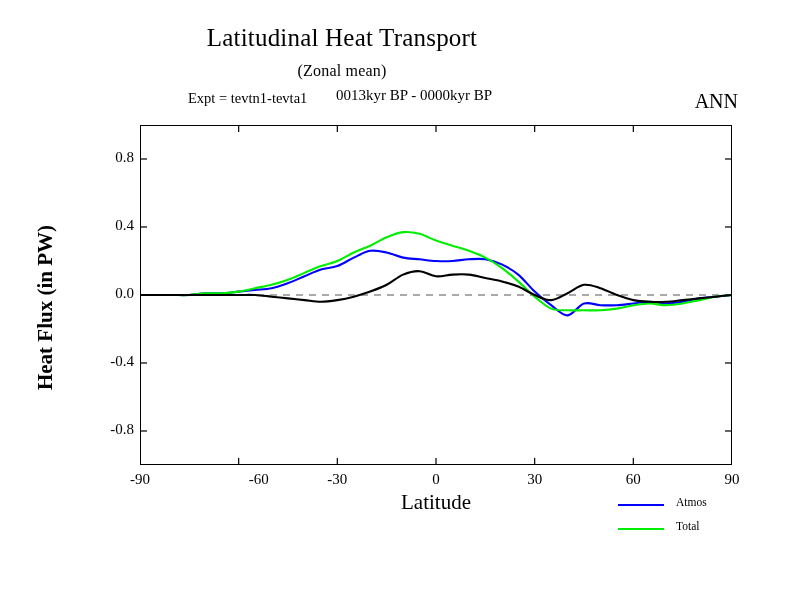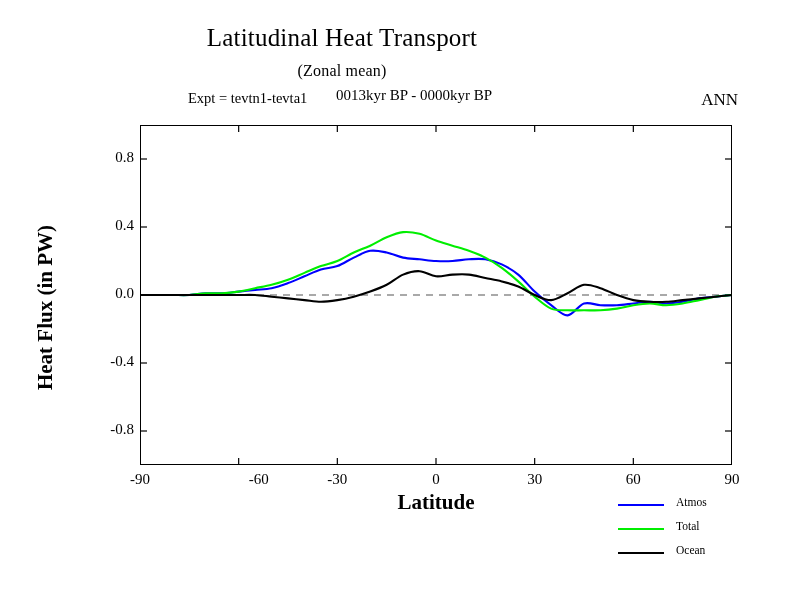--- a/index.html
+++ b/index.html
@@ -43,21 +43,21 @@
   #period-label {
     position: absolute;
     left: 336px;
     top: 87px;
     font-size: 15px;
   }
   #season-label {
     position: absolute;
     right: 62px;
     top: 90px;
-    font-size: 17px;
+    font-size: 20px;
   }
   #plot-frame {
     position: absolute;
     left: 140px;
     top: 125px;
     width: 592px;
     height: 340px;
     border: 1.4px solid #000;
     box-sizing: border-box;
   }
@@ -103,21 +103,21 @@
     font-weight: bold;
     transform: rotate(-90deg);
   }
   #xlabel {
     position: absolute;
     left: 140px;
     top: 490px;
     width: 592px;
     text-align: center;
     font-size: 21px;
-    font-weight: bold;
+    font-weight: normal;
   }
   #legend {
     position: absolute;
     left: 618px;
     top: 486px;
     width: 170px;
     font-size: 11.5px;
     font-family: "Liberation Serif", serif;
     margin-top: 8px;
   }
@@ -204,19 +204,15 @@
 
   <div id="legend">
       <div class="legend-row">
         <div class="legend-swatch" style="background: rgb(0, 0, 255);"></div>
         <div class="legend-text">Atmos</div>
       </div>
       <div class="legend-row">
         <div class="legend-swatch" style="background: rgb(0, 238, 0);"></div>
         <div class="legend-text">Total</div>
       </div>
-      <div class="legend-row">
-        <div class="legend-swatch" style="background: rgb(0, 0, 0);"></div>
-        <div class="legend-text">Ocean</div>
-      </div>
     </div>
 
 </div>
 
 </body></html>

